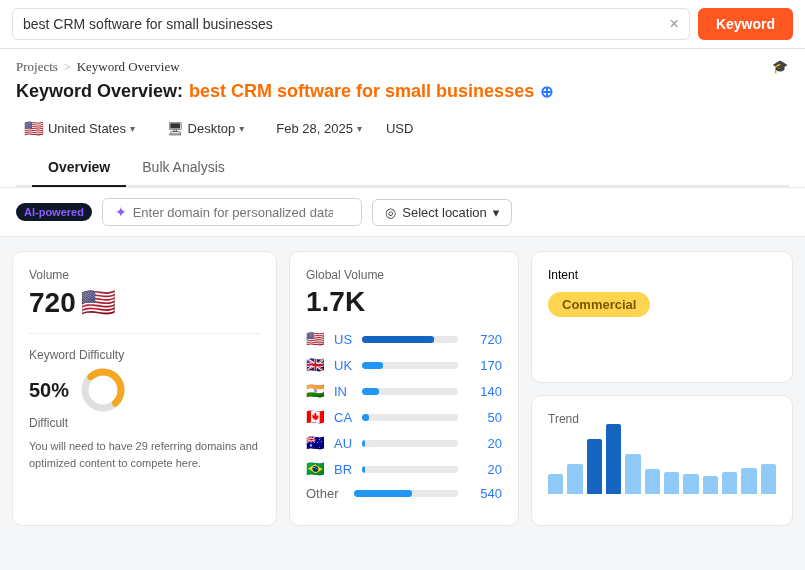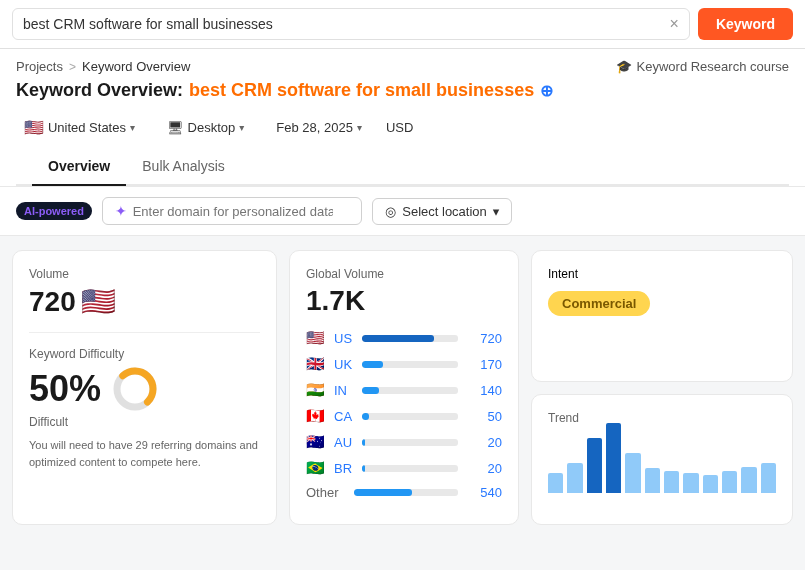--- a/index.html
+++ b/index.html
@@ -45,20 +45,21 @@
       padding: 10px 16px 0 16px;
       border-bottom: 1px solid #e8e8e8;
     }
     .breadcrumb {
       display: flex;
       align-items: center;
       gap: 6px;
       font-size: 13px;
       color: #666;
       margin-bottom: 6px;
+      font-family: Liberation Serif, serif;
     }
     .breadcrumb a { color: #555; text-decoration: none; }
     .breadcrumb-sep { color: #aaa; font-size: 12px; }
     .breadcrumb-current { color: #333; }
     .kw-research-link {
       margin-left: auto;
       color: #2979ff;
       font-size: 13px;
       display: flex;
       align-items: center;
@@ -171,21 +172,21 @@
       padding: 16px;
     }
     .card-left { flex: 0 0 265px; min-width: 265px; }
     .card-middle { flex: 0 0 230px; min-width: 230px; }
     .card-right { flex: 1; min-width: 180px; }
 
     .card-label { font-size: 12px; color: #666; margin-bottom: 4px; }
     .card-value-big { font-size: 28px; font-weight: 700; display: flex; align-items: center; gap: 6px; }
     .divider { border: none; border-top: 1px solid #eee; margin: 14px 0; }
     .difficulty-label { font-size: 12px; color: #666; margin-bottom: 4px; }
-    .difficulty-value { font-size: 36px; font-weight: 700; display: flex; align-items: center; gap: 10px; }
+    .difficulty-value { font-size: 20px; font-weight: 700; display: flex; align-items: center; gap: 10px; }
     .donut-wrap { position: relative; width: 48px; height: 48px; }
     .donut-wrap svg { width: 48px; height: 48px; }
     .difficulty-tag { font-size: 12px; color: #666; margin-top: 2px; }
     .difficulty-note { font-size: 11px; color: #666; margin-top: 8px; line-height: 1.5; }
 
     
     .global-vol-val { font-size: 28px; font-weight: 700; margin-bottom: 12px; }
     .country-row {
       display: flex; align-items: center; gap: 8px; margin-bottom: 8px;
     }
@@ -238,21 +239,20 @@
   <button class="search-btn">Keyword</button>
 </div>
 
 <div class="header-area">
   <div class="breadcrumb">
     <a href="#">Projects</a>
     <span class="breadcrumb-sep">&gt;</span>
     <span class="breadcrumb-current">Keyword Overview</span>
     <a href="#" class="kw-research-link">
       <span>🎓</span>
-      <span>Keyword Research course</span>
     </a>
   </div>
 
   <div class="page-title">
     <span>Keyword Overview:</span>
     <span class="page-title-keyword">best CRM software for small businesses</span>
     <span class="plus-icon">⊕</span>
   </div>
 
   <div class="filters-row">

